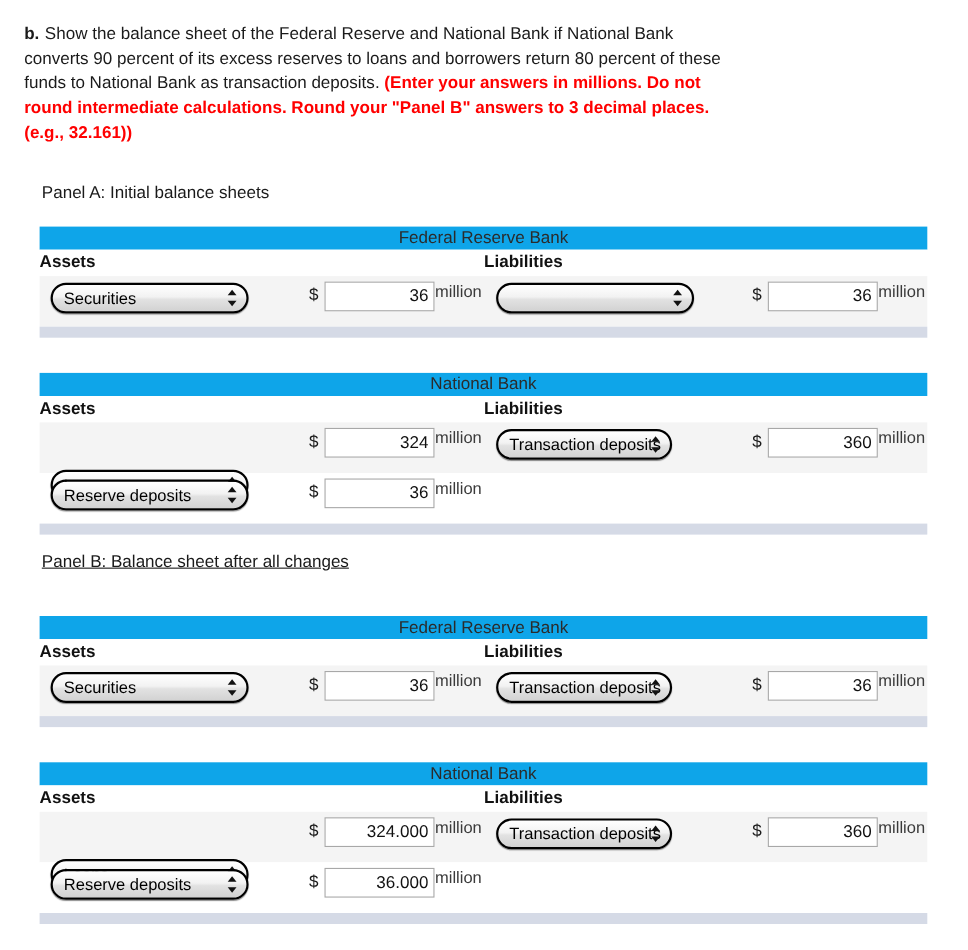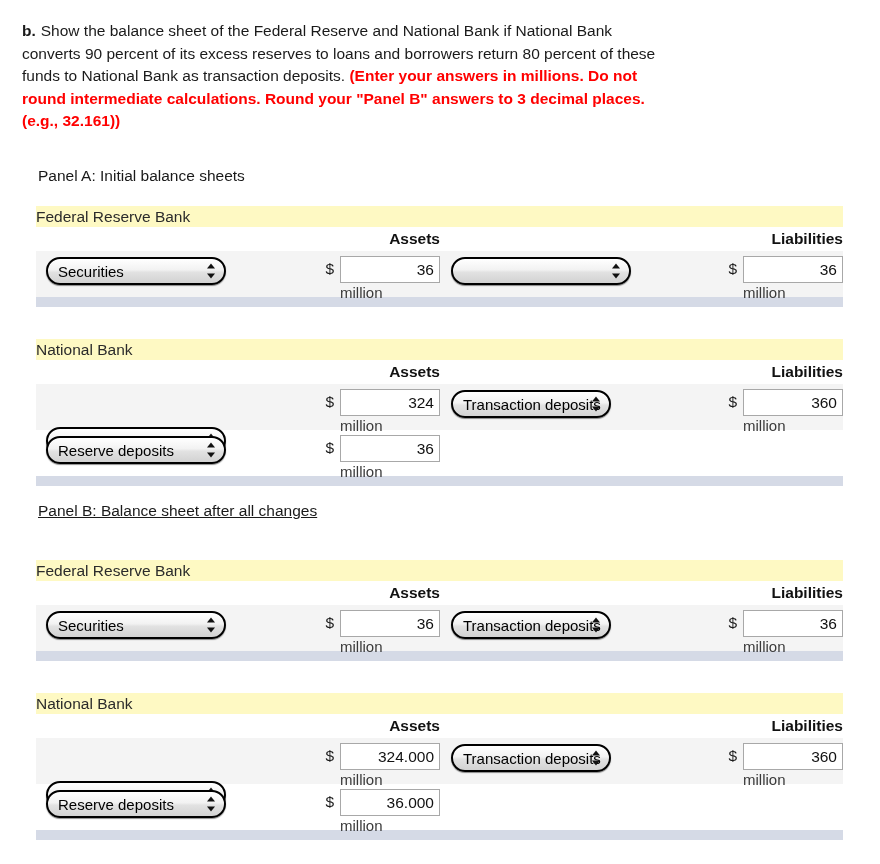--- a/index.html
+++ b/index.html
@@ -40,35 +40,36 @@
     white-space: nowrap;
   }
 
   
   .bs-table {
     position: absolute;
     left: 36px;
     width: 807px;
   }
   .bs-bank-title {
-    background: #fef9c3;
+    background: #0ea5e9;
     height: 21px;
     line-height: 21px;
+    text-align: center;
     font-size: 15.5px;
     color: #2b2b2b;
   }
   .bs-colhead {
     height: 24px;
     display: flex;
     background: #ffffff;
   }
   .bs-colhead .ch {
     font-weight: bold;
     font-size: 15.5px;
-    text-align: right;
+    text-align: left;
     line-height: 24px;
     color: #111;
   }
   .ch-assets { width: 404px; }
   .ch-liab   { width: 403px; }
 
   .bs-row {
     display: flex;
     height: 46px;
     align-items: flex-start;
@@ -146,21 +147,21 @@
   .w-transaction     { width: 160px; }
 
   
   .amt-wrap { display: flex; align-items: flex-start; }
   .dollar {
     font-size: 15.5px;
     line-height: 26px;
     margin-right: 6px;
     color: #1a1a1a;
   }
-  .amt-stack { display: flex; flex-direction: column; align-items: stretch; }
+  .amt-stack { display: flex; align-items: stretch; }
   .amt-input {
     width: 100px;
     height: 27px;
     border: 1px solid #a8a8a8;
     background: #ffffff;
     font-family: "Liberation Sans", sans-serif;
     font-size: 15.5px;
     text-align: right;
     padding: 0 5px 0 4px;
     line-height: 25px;

